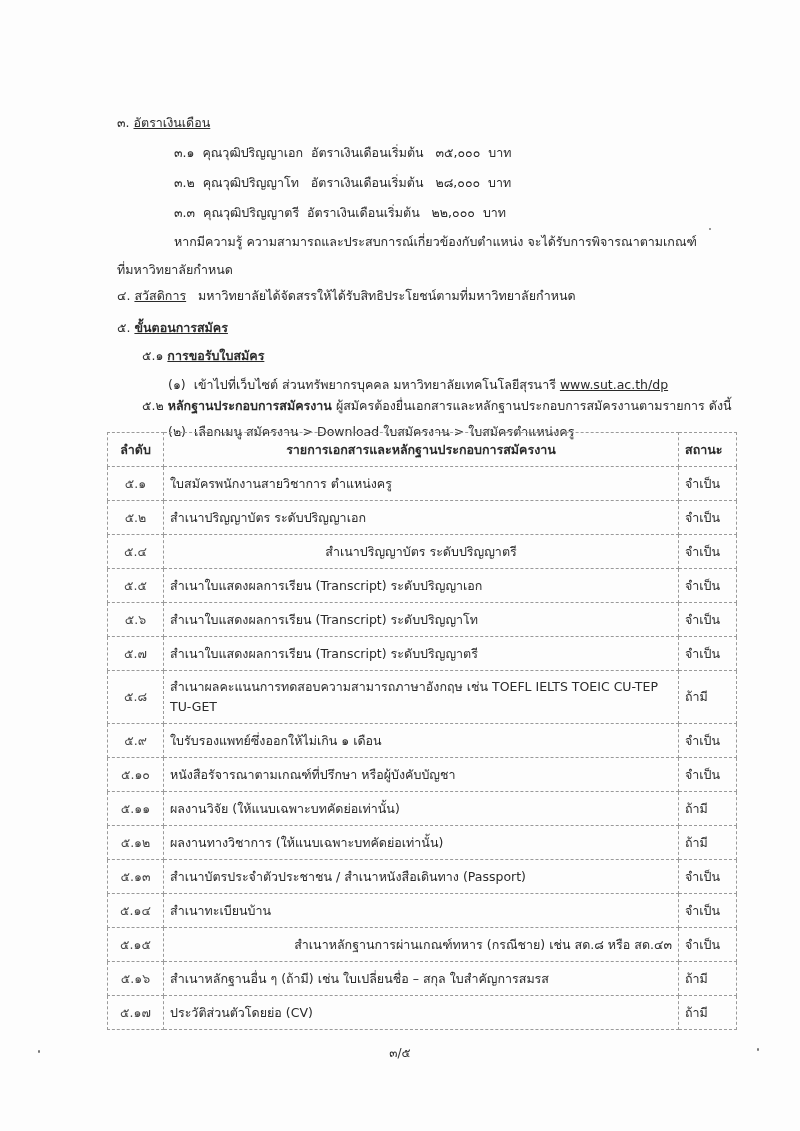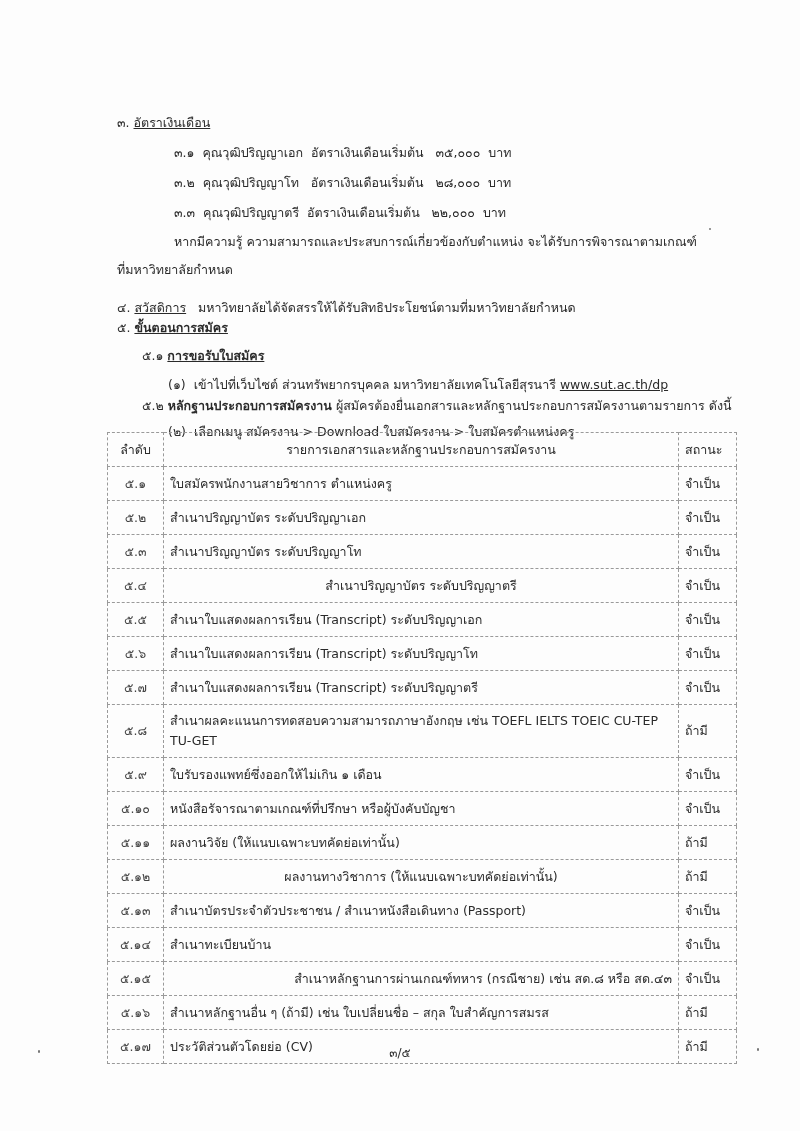--- a/index.html
+++ b/index.html
@@ -12,21 +12,21 @@
     .b { font-weight: bold; }
     .link { text-decoration: underline; }
     table.docs {
       position: absolute; left: 107px; top: 432px; width: 630px; border-collapse: collapse;
       table-layout: fixed;
     }
     table.docs td, table.docs th {
       border: 1px dashed #9a9a9a; padding: 0 6px; font-weight: normal; vertical-align: middle;
       height: 33px; font-size: 12.5px;
     }
-    table.docs th { height: 33px; }
+    table.docs th { height: 33px; font-weight: bold; }
     col.c1 { width: 56px; } col.c3 { width: 58px; }
     td.num { text-align: center; color: #444; }
     td.status, th.status { text-align: left; }
     th.title { text-align: center; }
     tr.tall td { height: 52px; line-height: 20px; }
     .pagenum { position: absolute; top: 1043px; left: 0; width: 800px; text-align: center; font-size: 12px; }
     .speck { position: absolute; width: 2px; height: 3px; background: #777; border-radius: 1px; }
   </style>
 </head>
 <body>
@@ -54,21 +54,21 @@
   <span>๓.๓</span>&nbsp;
   <span>คุณวุฒิปริญญาตรี</span>&nbsp;
   <span>อัตราเงินเดือนเริ่มต้น</span>&nbsp;&nbsp;
   <span>๒๒,๐๐๐</span>&nbsp;
   <span>บาท</span>
 </div>
 
 <div class="line" style="left:174px; top:232px;">หากมีความรู้ ความสามารถและประสบการณ์เกี่ยวข้องกับตำแหน่ง จะได้รับการพิจารณาตามเกณฑ์</div>
 <div class="line" style="left:117px; top:260px;">ที่มหาวิทยาลัยกำหนด</div>
 
-<div class="line" style="left:117px; top:298px;">
+<div class="line" style="left:117px; top:286px;">
   <span>๔.</span>
   <span class="u">สวัสดิการ</span>&nbsp;&nbsp;
   <span>มหาวิทยาลัยได้จัดสรรให้ได้รับสิทธิประโยชน์ตามที่มหาวิทยาลัยกำหนด</span>
 </div>
 
 <div class="line" style="left:117px; top:318px;">
   <span>๕.</span>
   <span class="u b">ขั้นตอนการสมัคร</span>
 </div>
 
@@ -178,25 +178,20 @@
         <td class="num">๕.๑</td>
         <td style="white-space: normal;">ใบสมัครพนักงานสายวิชาการ ตำแหน่งครู</td>
         <td class="status">จำเป็น</td>
       </tr>
       <tr>
         <td class="num">๕.๒</td>
         <td style="white-space: normal;">สำเนาปริญญาบัตร ระดับปริญญาเอก</td>
         <td class="status">จำเป็น</td>
       </tr>
       <tr>
-        <td class="num">๕.๓</td>
-        <td style="white-space: normal;">สำเนาปริญญาบัตร ระดับปริญญาโท</td>
-        <td class="status">จำเป็น</td>
-      </tr>
-      <tr>
         <td class="num">๕.๔</td>
         <td style="white-space: normal; text-align: center;">สำเนาปริญญาบัตร ระดับปริญญาตรี</td>
         <td class="status">จำเป็น</td>
       </tr>
       <tr>
         <td class="num">๕.๕</td>
         <td style="white-space: normal;">สำเนาใบแสดงผลการเรียน (Transcript) ระดับปริญญาเอก</td>
         <td class="status">จำเป็น</td>
       </tr>
       <tr>
@@ -224,21 +219,21 @@
         <td style="white-space: normal;">หนังสือรัจารณาตามเกณฑ์ที่ปรึกษา หรือผู้บังคับบัญชา</td>
         <td class="status">จำเป็น</td>
       </tr>
       <tr>
         <td class="num">๕.๑๑</td>
         <td style="white-space: normal;">ผลงานวิจัย (ให้แนบเฉพาะบทคัดย่อเท่านั้น)</td>
         <td class="status">ถ้ามี</td>
       </tr>
       <tr>
         <td class="num">๕.๑๒</td>
-        <td style="white-space: normal; text-align: center;">ผลงานทางวิชาการ (ให้แนบเฉพาะบทคัดย่อเท่านั้น)</td>
+        <td style="white-space: normal;">ผลงานทางวิชาการ (ให้แนบเฉพาะบทคัดย่อเท่านั้น)</td>
         <td class="status">ถ้ามี</td>
       </tr>
       <tr>
         <td class="num">๕.๑๓</td>
         <td style="white-space: normal;">สำเนาบัตรประจำตัวประชาชน / สำเนาหนังสือเดินทาง (Passport)</td>
         <td class="status">จำเป็น</td>
       </tr>
       <tr>
         <td class="num">๕.๑๔</td>
         <td style="white-space: normal;">สำเนาทะเบียนบ้าน</td>

